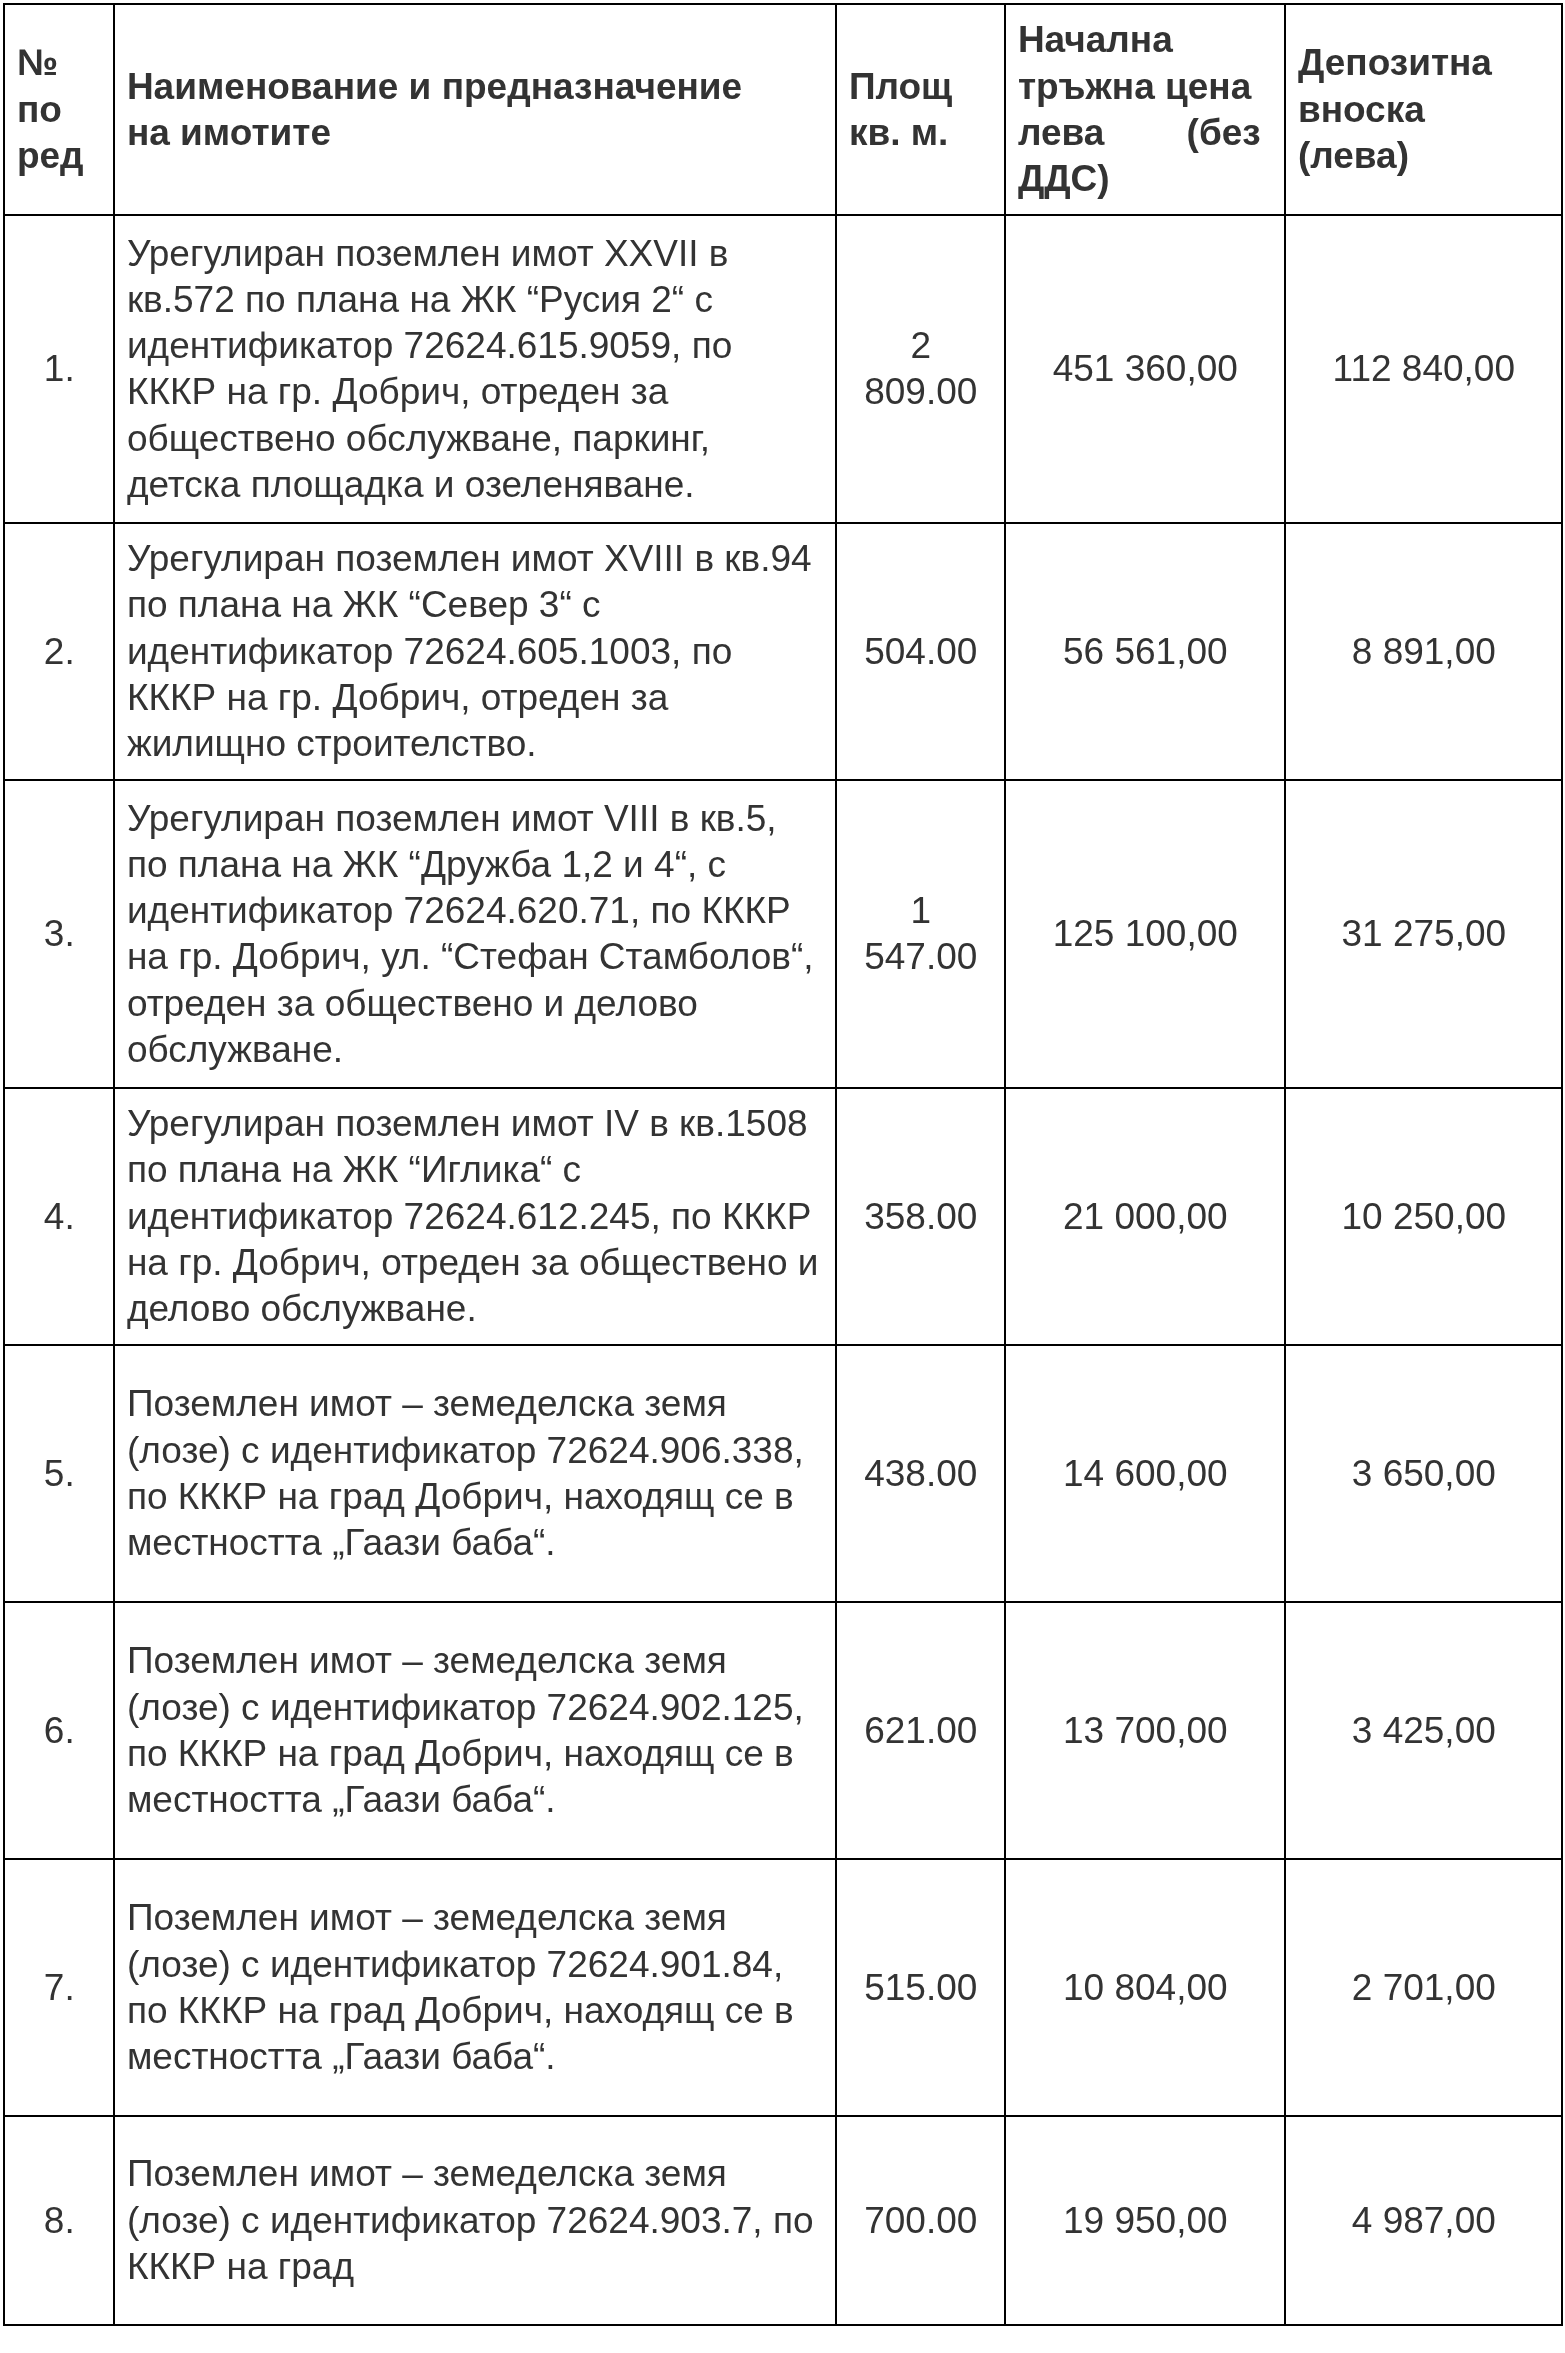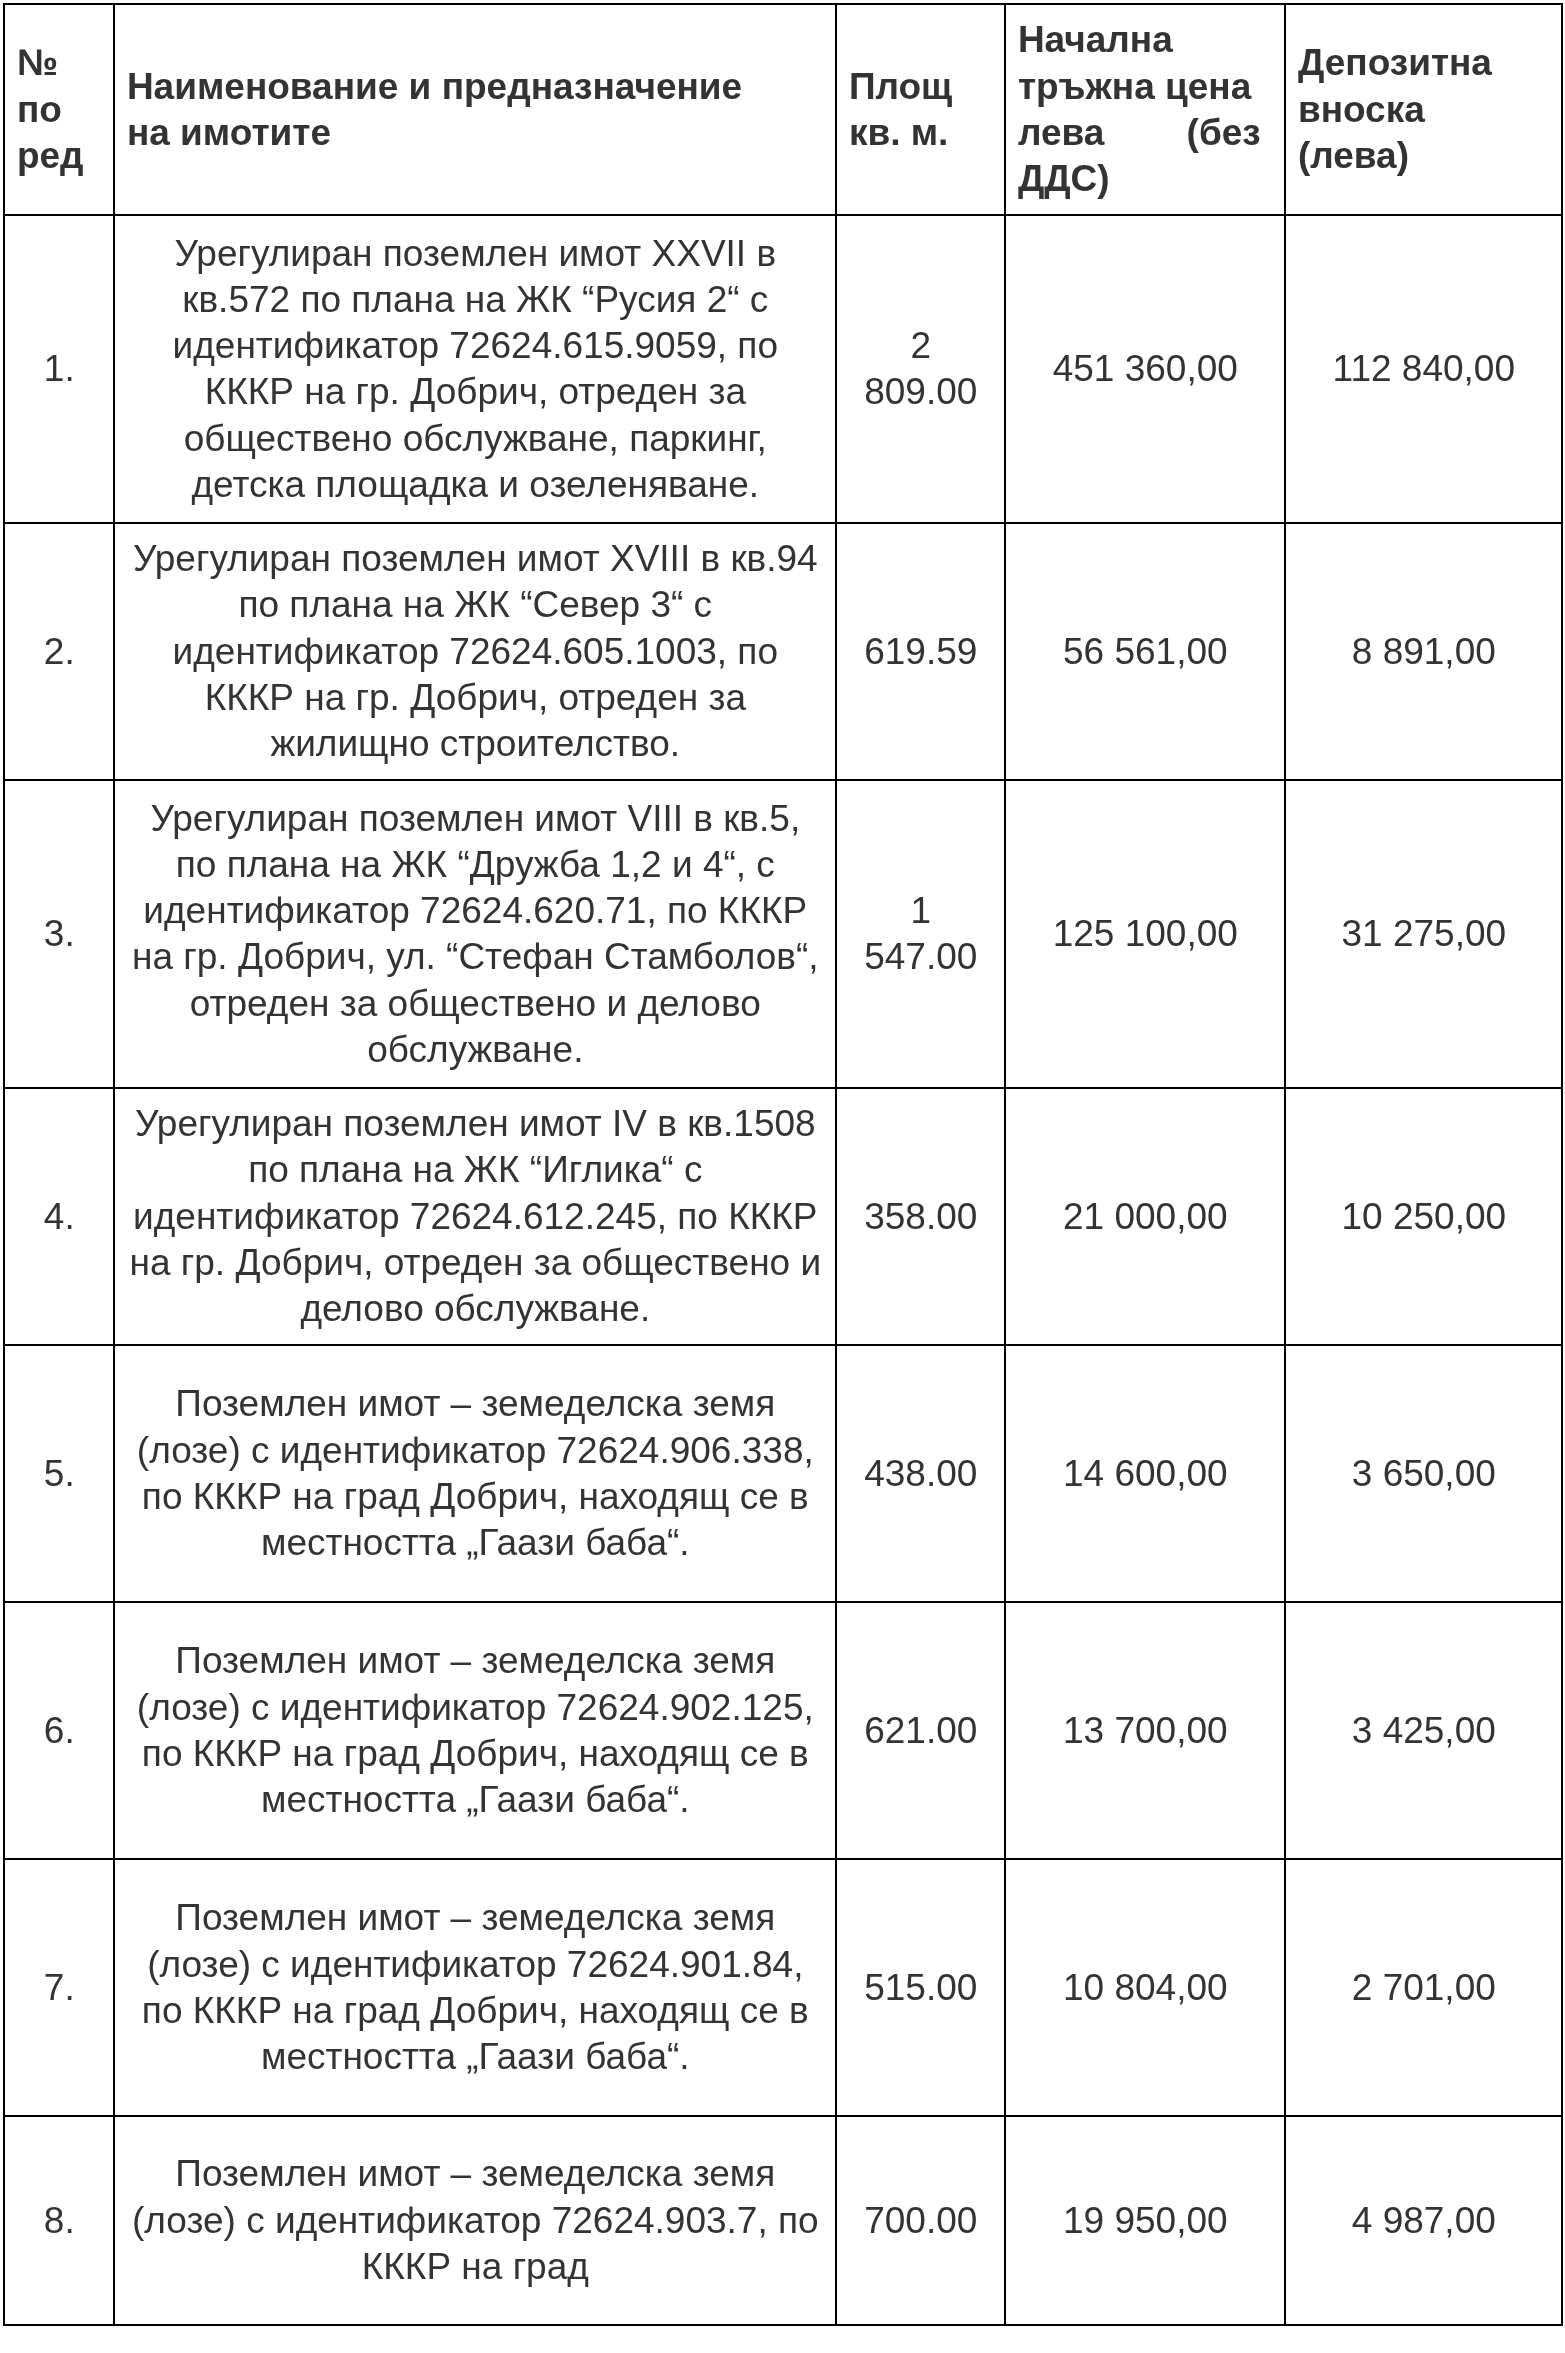--- a/index.html
+++ b/index.html
@@ -17,21 +17,20 @@
     border-collapse: collapse;
     table-layout: fixed;
     width: 1559px;
     background: #ffffff;
   }
   .props th, .props td {
     border: 2.5px solid #000000;
     font-size: 37px;
     line-height: 1.25;
     overflow: hidden;
-    text-align: center;
   }
   .props th {
     font-weight: 700;
     text-align: left;
     vertical-align: middle;
     white-space: pre-wrap;
     padding: 8.3px 11.6px;
   }
   .props td { vertical-align: middle; padding: 8.3px 11.6px; }
   .cell-no { text-align: center; }
@@ -86,21 +85,21 @@
           <td class="cell-no">1.</td>
           <td class="cell-desc">Урегулиран поземлен имот XXVII в кв.572 по плана на ЖК “Русия 2“ с идентификатор 72624.615.9059, по КККР на гр. Добрич, отреден за обществено обслужване, паркинг, детска площадка и озеленяване.</td>
           <td class="cell-area">2
 809.00</td>
           <td class="cell-price">451 360,00</td>
           <td class="cell-deposit">112 840,00</td>
         </tr>
         <tr>
           <td class="cell-no">2.</td>
           <td class="cell-desc">Урегулиран поземлен имот XVIII в кв.94 по плана на ЖК “Север 3“ с идентификатор 72624.605.1003, по КККР на гр. Добрич, отреден за жилищно строителство.</td>
-          <td class="cell-area">619.59</td>
+          <td class="cell-area">504.00</td>
           <td class="cell-price">56 561,00</td>
           <td class="cell-deposit">8 891,00</td>
         </tr>
         <tr>
           <td class="cell-no">3.</td>
           <td class="cell-desc">Урегулиран поземлен имот VIII в кв.5, по плана на ЖК “Дружба 1,2 и 4“, с идентификатор 72624.620.71, по КККР на гр. Добрич, ул. “Стефан Стамболов“, отреден за обществено и делово обслужване.</td>
           <td class="cell-area">1
 547.00</td>
           <td class="cell-price">125 100,00</td>
           <td class="cell-deposit">31 275,00</td>

